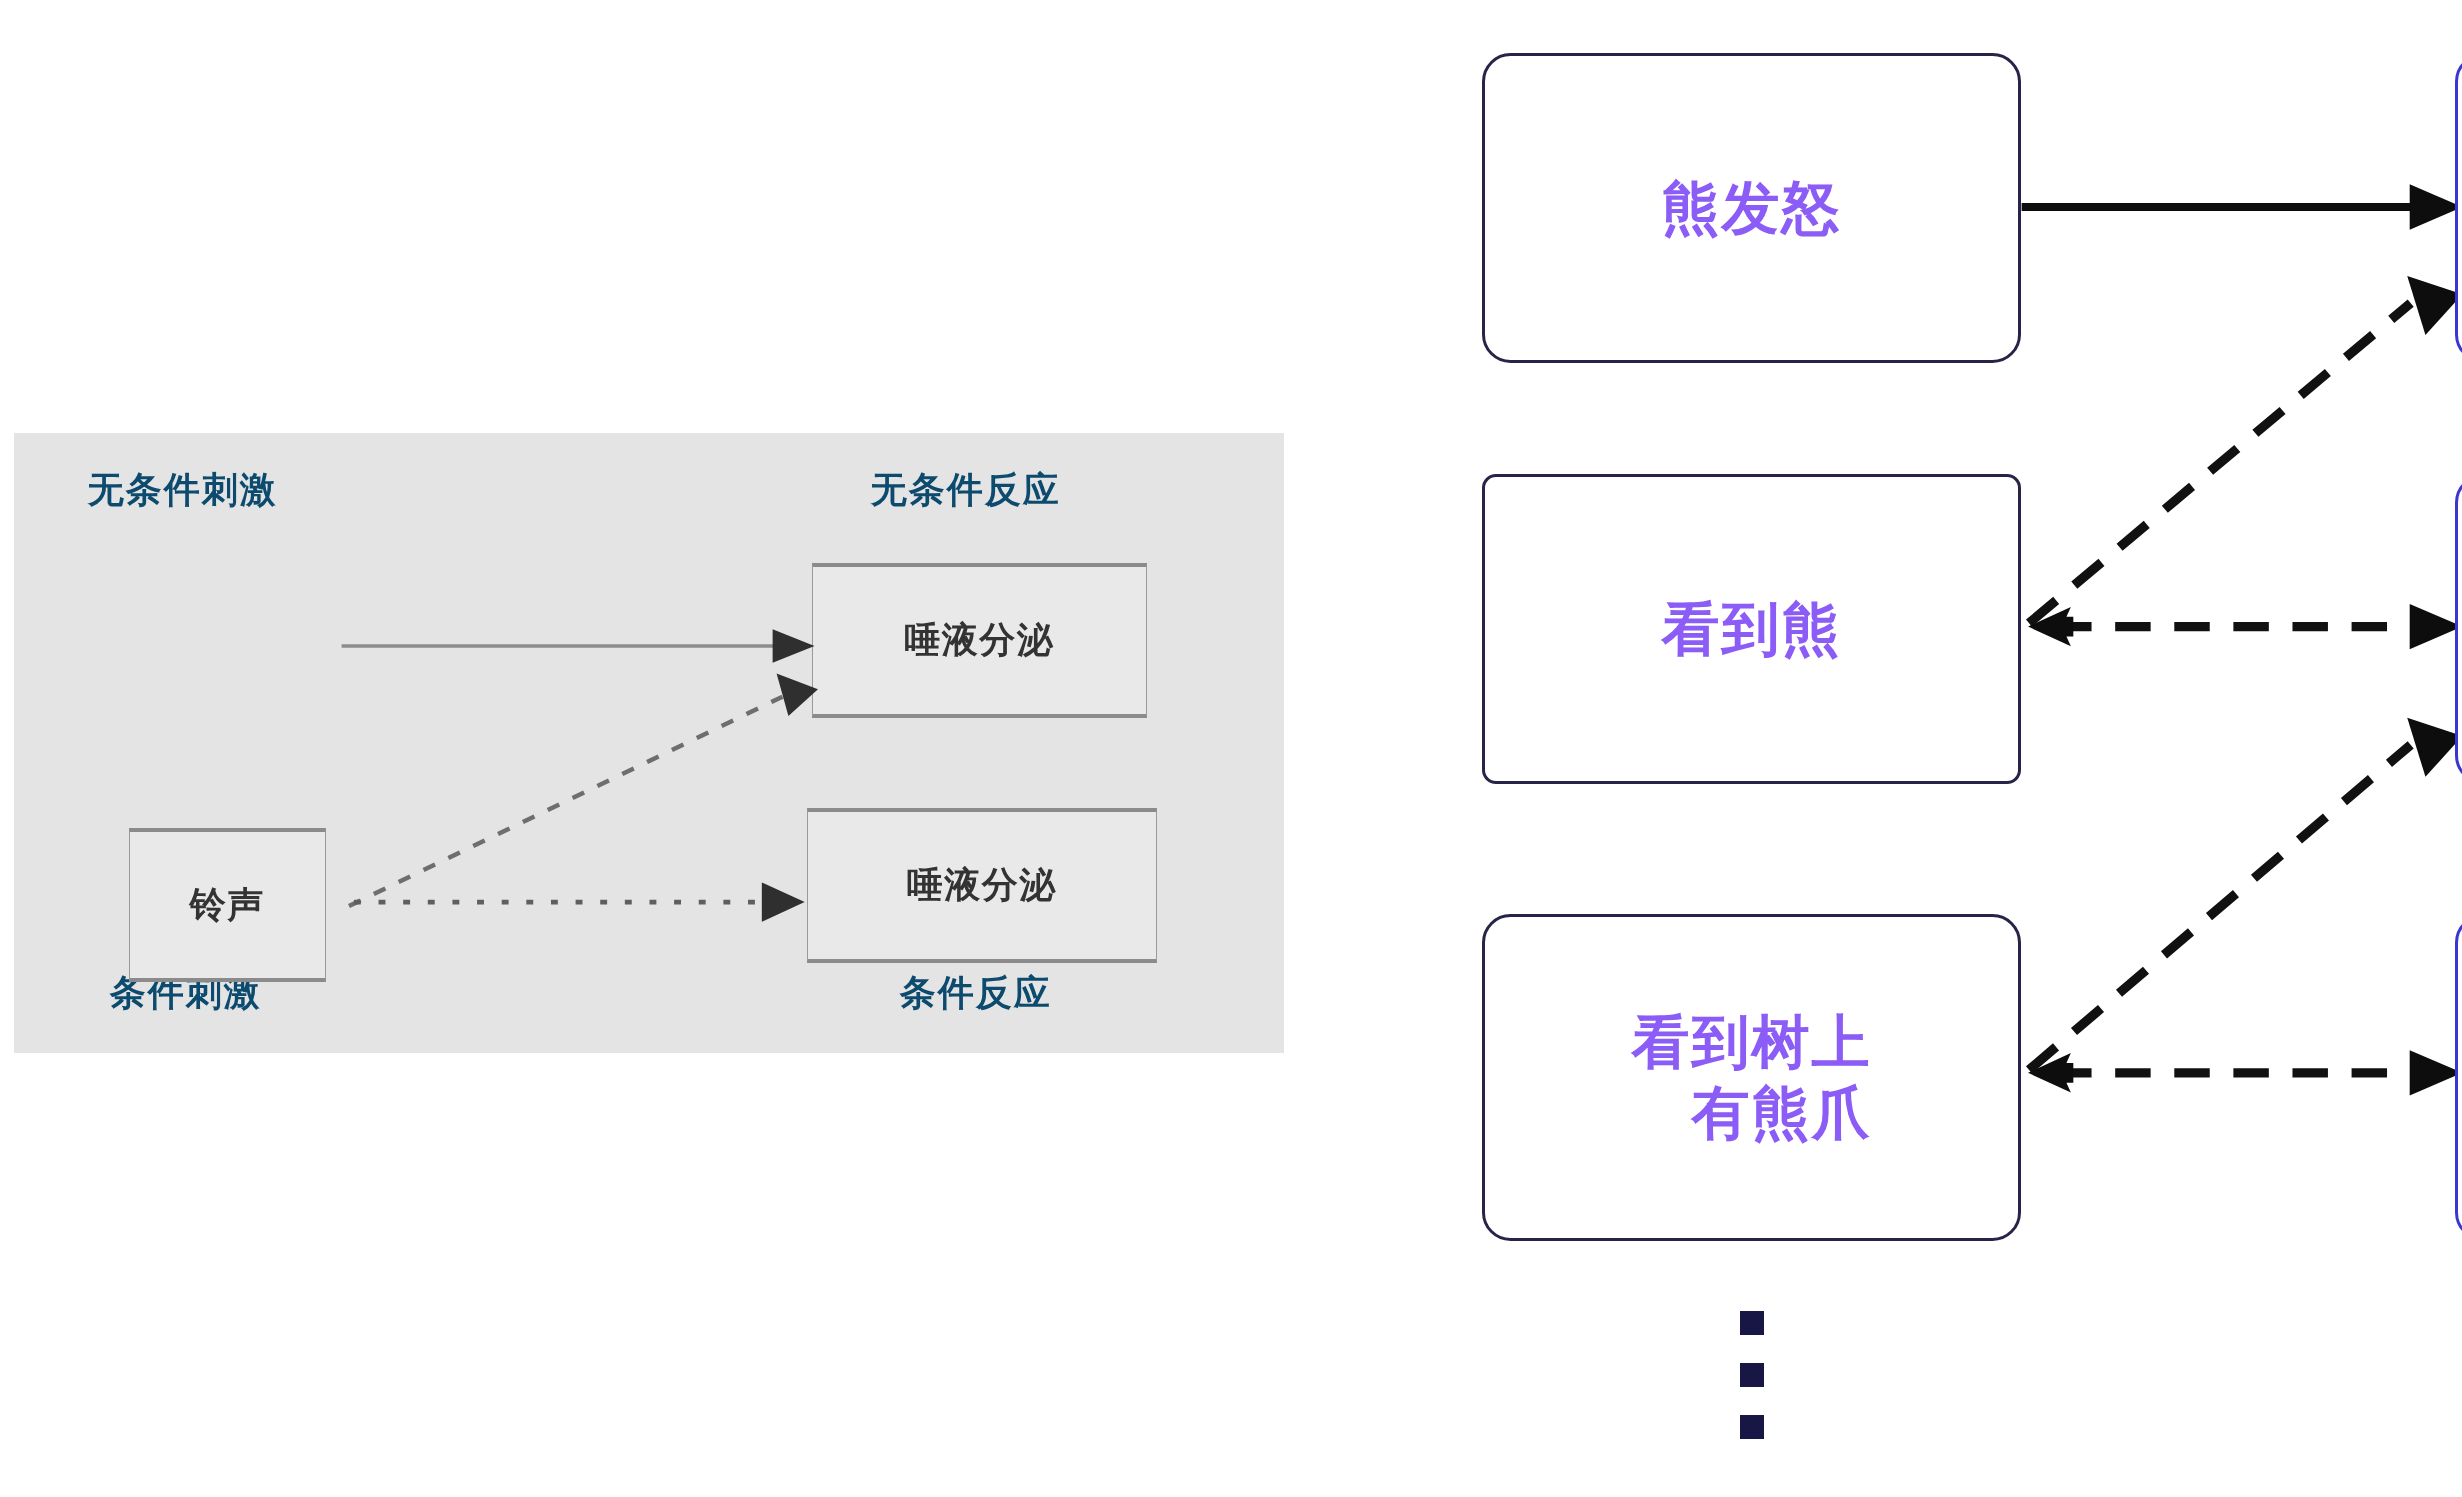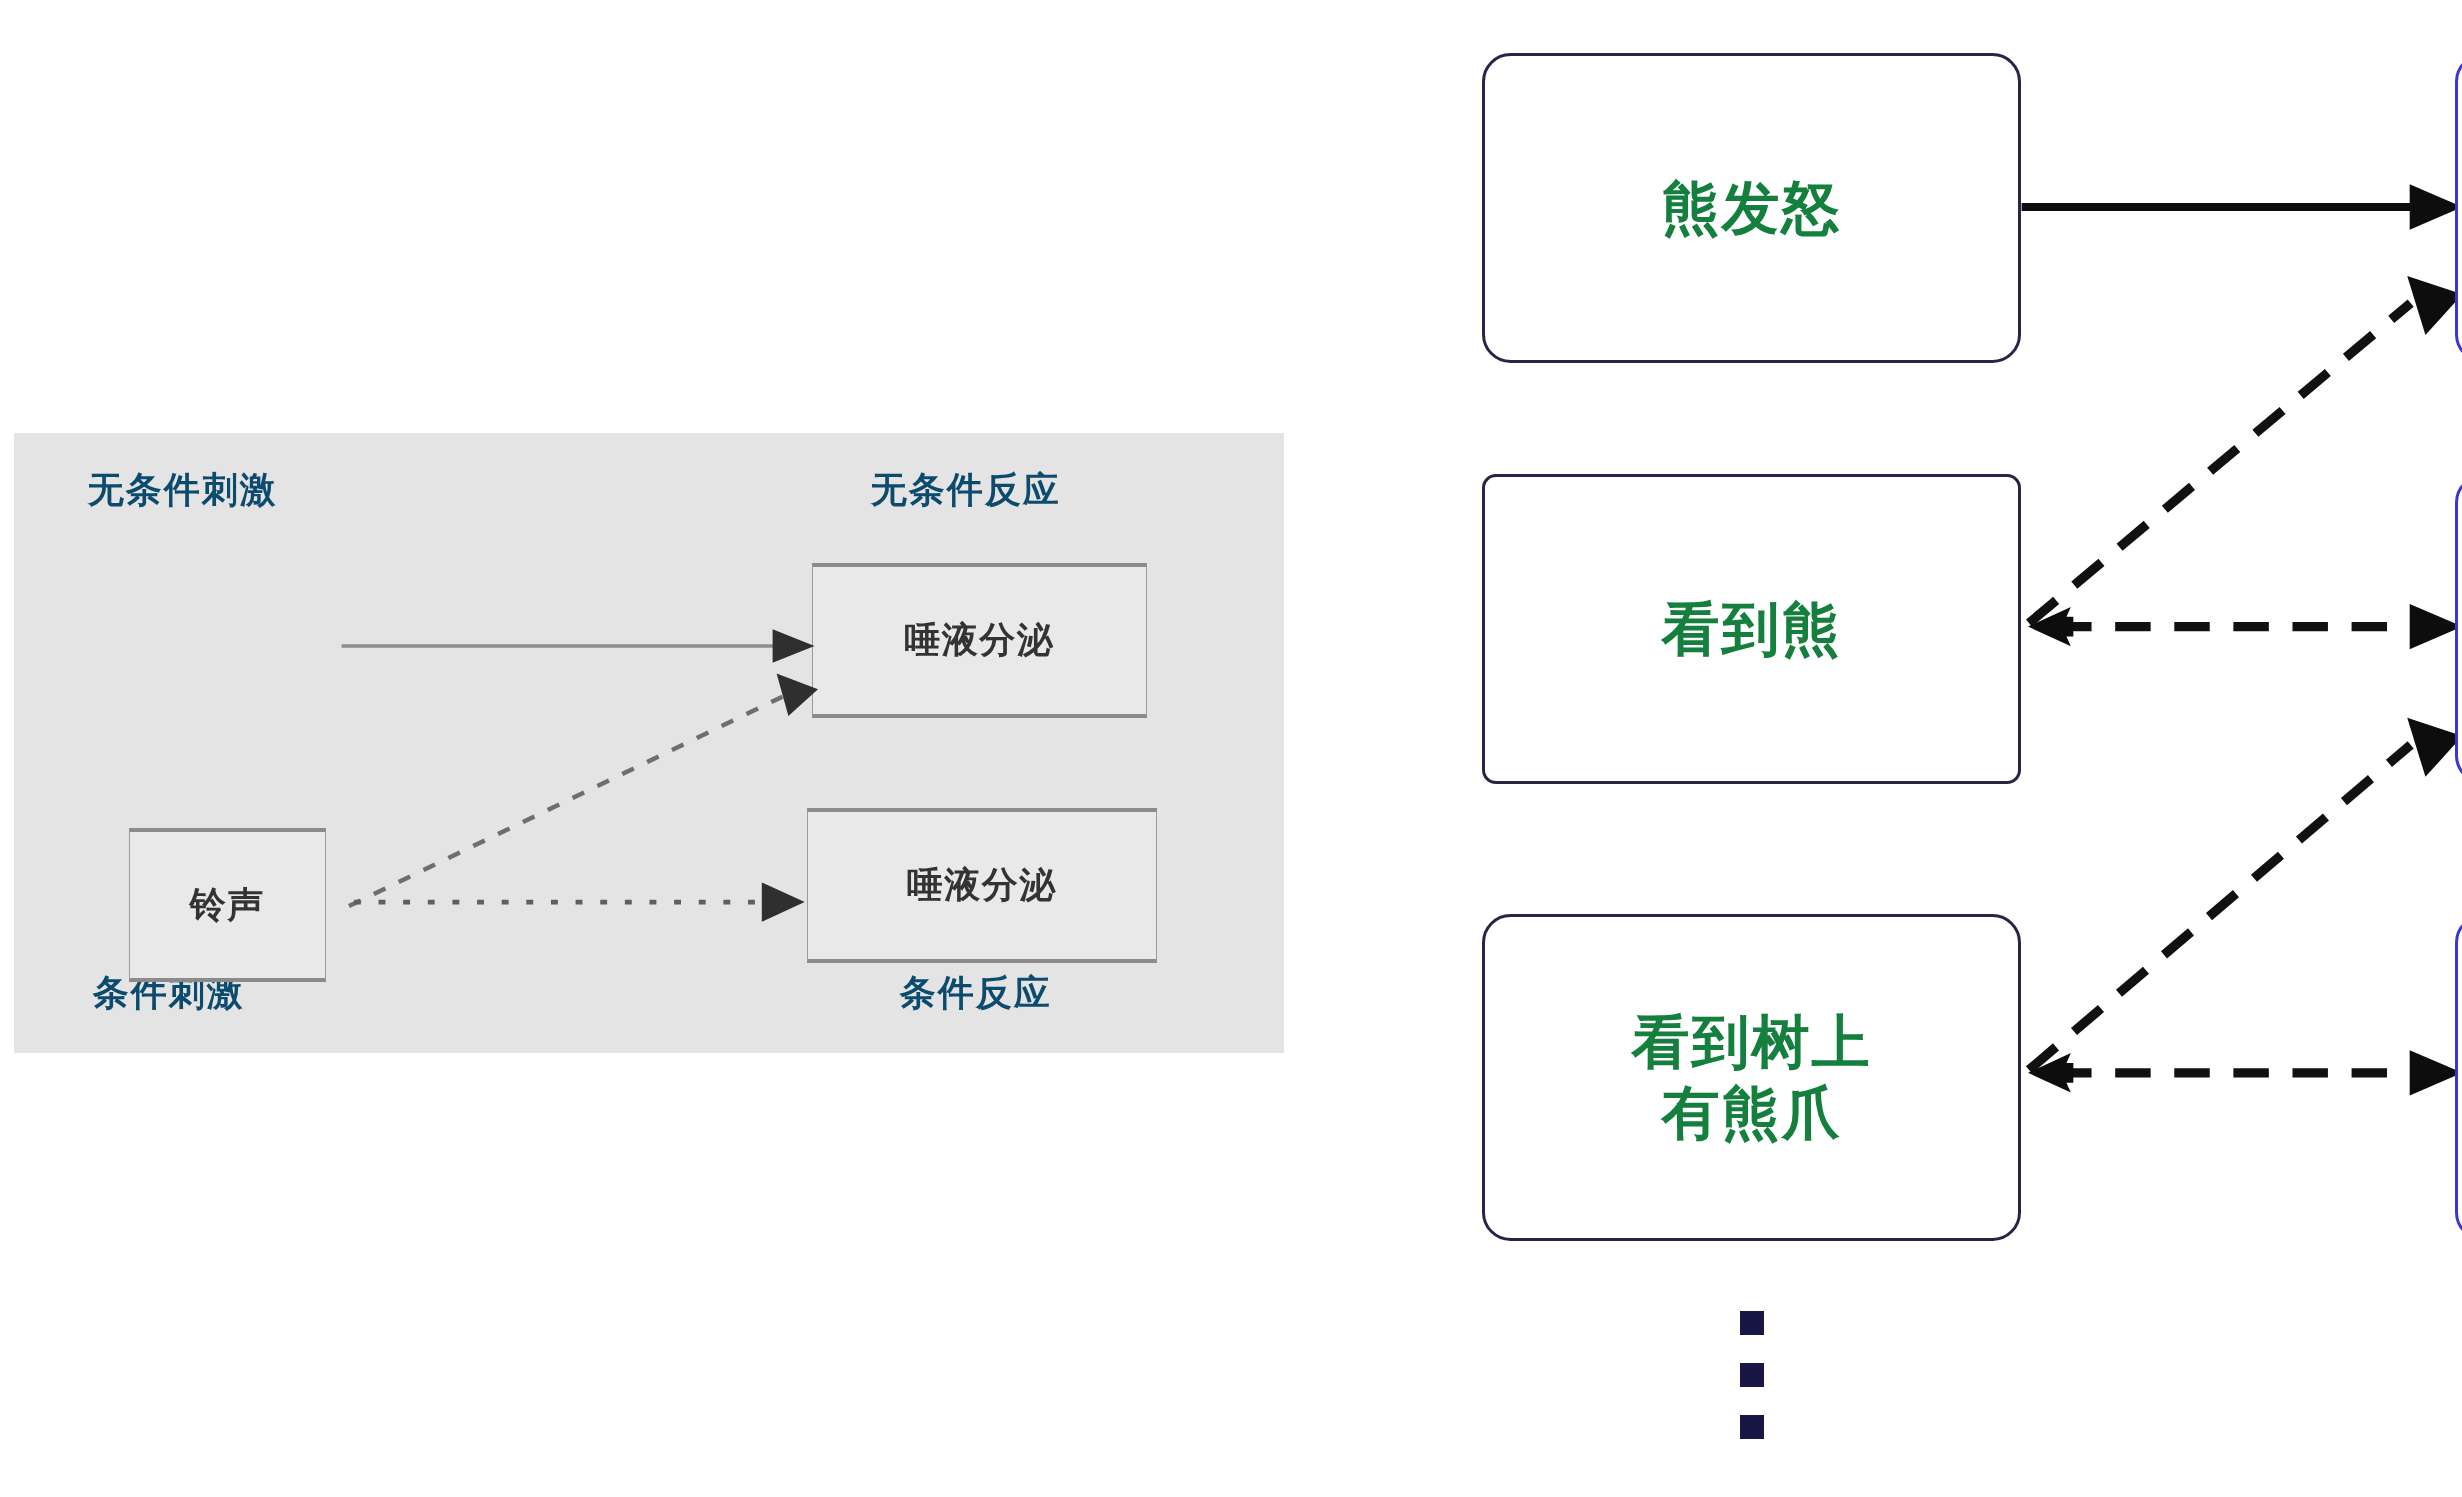--- a/index.html
+++ b/index.html
@@ -28,21 +28,21 @@
     position: absolute;
     color: #0c4a6e;
     font-size: 36px;
     font-weight: 700;
     letter-spacing: 2px;
     white-space: nowrap;
     font-family: "DejaVu Sans", "Liberation Sans", sans-serif;
   }
   #pv-label-ucs { left: 74px;  top: 33px; }
   #pv-label-ucr { left: 857px; top: 33px; }
-  #pv-label-cs  { left: 79px;  top: 536px; text-align: right; }
+  #pv-label-cs  { left: 96px;  top: 536px; text-align: right; }
   #pv-label-cr  { left: 886px; top: 536px; }
 
   .pv-box {
     position: absolute;
     background: #e9e9e9;
     border: 1.5px solid #9a9a9a;
     border-top: 4.9px solid #8b8b8b;
     border-bottom: 4.9px solid #8b8b8b;
     box-sizing: border-box;
     display: flex;
@@ -83,26 +83,27 @@
     border-radius: 28.6px;
     display: flex;
     align-items: center;
     justify-content: center;
     text-align: center;
   }
   .rl-box.dark  { border: 3.4px solid #262447; }
   .rl-box.blue  { border: 3.4px solid #3a37d0; }
 
   .rl-text-cn {
-    color: #15803d;
+    color: #8b5cf6;
     font-size: 58px;
     font-weight: 700;
     line-height: 1.22;
     letter-spacing: 2px;
     font-family: "DejaVu Sans", "Liberation Sans", sans-serif;
+    text-align: right;
   }
 
   #rl-box-bear-angry { left: 1482px; top: 53px;  width: 539px; height: 310px; }
   #rl-box-see-bear   { left: 1482px; top: 474px;  width: 539px; height: 310px; border-radius: 14px; }
   #rl-box-claw-tree  { left: 1482px; top: 914px; width: 539px; height: 327px; }
 
   #rl-box-reward     { left: 2455px; top: 53px;  width: 501px; height: 310px; }
   #rl-box-vsprime    { left: 2455px; top: 474px;  width: 501px; height: 310px; }
   #rl-box-vs         { left: 2455px; top: 914px; width: 501px; height: 327px; }
 

